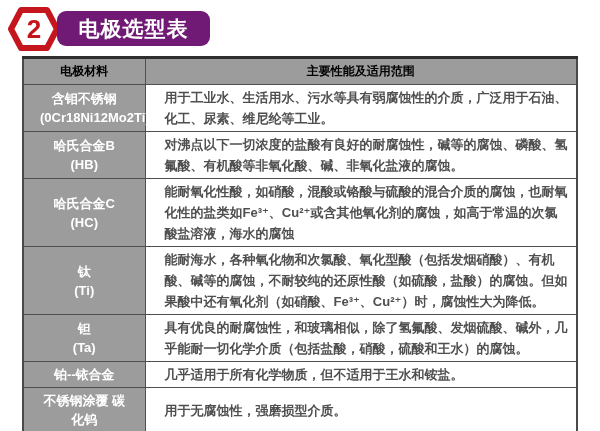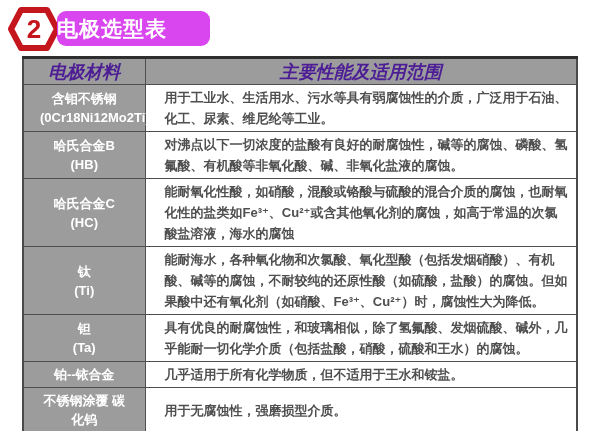--- a/index.html
+++ b/index.html
@@ -16,44 +16,44 @@
     overflow: hidden;
   }
   
   .hdr { position: absolute; left: 0; top: 0; width: 600px; height: 56px; }
   .badge {
     position: absolute; left: 8px; top: 5px; width: 52px; height: 48px;
   }
   .banner {
     position: absolute; left: 57px; top: 11px;
     width: 153px; height: 35px;
-    background: #d946ef;
+    background: #701a75;
     border-radius: 9px;
-    display: flex; align-items: center; justify-content: flex-start;
+    display: flex; align-items: center; justify-content: center;
   }
   .banner span {
     color: #ffffff; font-weight: bold; font-size: 21px; letter-spacing: 1px;
   }
   
   table.sel {
     position: absolute; left: 22px; top: 56px;
     width: 556px;
     border-collapse: collapse;
     table-layout: fixed;
   }
   table.sel { border: 2px solid #4a4a4a; border-top: 3px solid #2e2e2e; }
   table.sel td, table.sel th {
     border: 1px solid #4f4f4f;
     vertical-align: middle;
   }
   col.c-mat { width: 122px; }
   th.hcell {
-    background: #9c9c9c; color: #4c1d95;
-    font-size: 18px; font-weight: bold;
-    height: 27px; text-align: center; font-style: italic;
+    background: #9c9c9c; color: #000000;
+    font-size: 12px; font-weight: bold;
+    height: 27px; text-align: center;
   }
   td.mat {
     background: #9c9c9c; color: #ffffff;
     font-size: 13px; font-weight: bold;
     text-align: center; padding: 3px 16px;
     line-height: 19px;
   }
   td.mat .mat-name, td.mat .mat-code { display: block; }
   td.desc {
     background: #ffffff; color: #4f4f4f;

